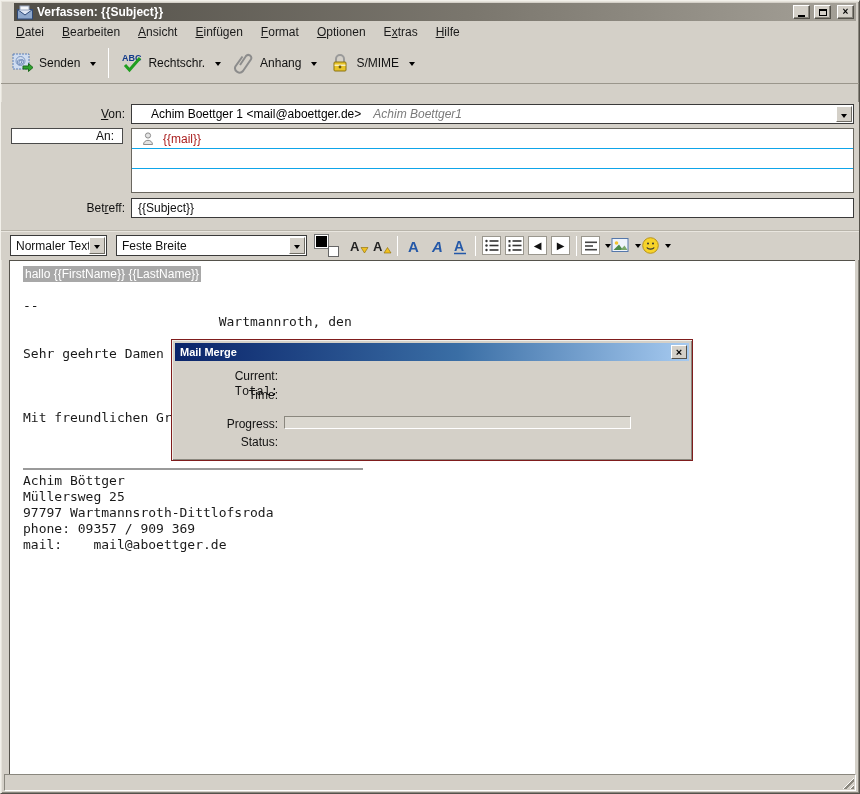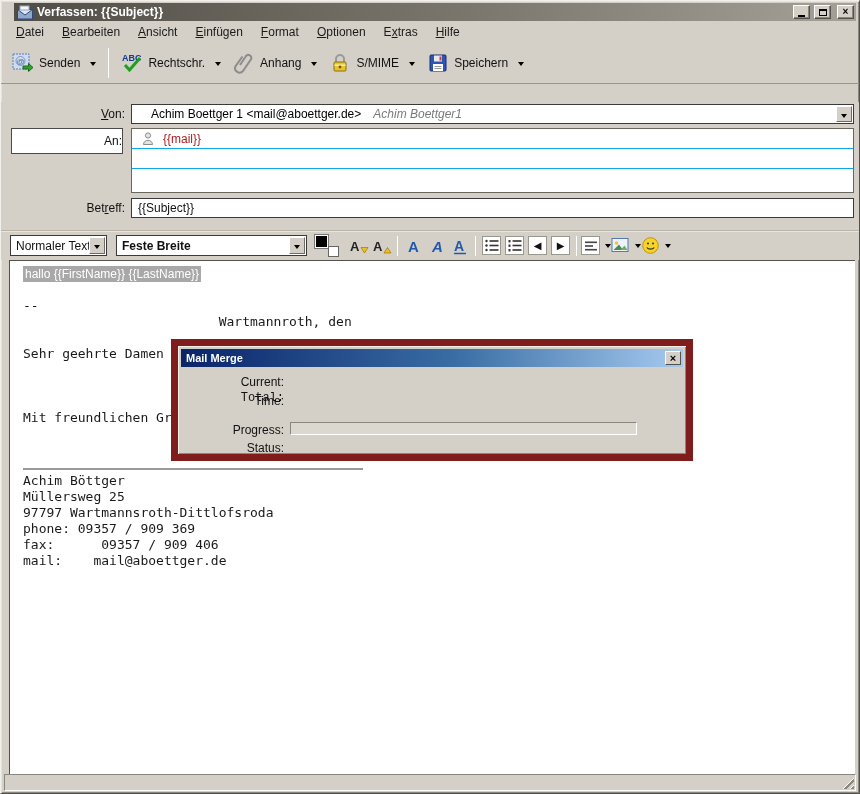--- a/index.html
+++ b/index.html
@@ -34,37 +34,37 @@
 
   
   .headers { position:relative; height:128px; background:#d4d0c8; margin-top:18px; }
   .hlabel { position:absolute; left:0; width:124px; text-align:right; font-size:12px; color:#111; }
   .von-combo { position:absolute; left:130px; right:5px; top:2px; height:20px; background:#fff;
     border:1px solid #3a3a3a; display:flex; align-items:center; padding-left:19px; font-size:12px; overflow:hidden; }
   .von-combo .identity { color:#7a7a7a; font-style:italic; margin-left:12px; }
   .combo-btn { position:absolute; right:1px; top:1px; bottom:1px; width:16px; background:#d4d0c8;
     border:1px solid; border-color:#fff #6f6c64 #6f6c64 #fff; display:flex; align-items:flex-start; justify-content:center; }
   .combo-btn .tri { width:0; height:0; border:3.5px solid transparent; border-top:4.5px solid #000; margin-top:7px; }
-  .an-box { position:absolute; left:10px; top:26px; width:112px; height:26px; background:#fff; border:1px solid #4a4a4a;
-    font-size:12px; display:flex; align-items:center; justify-content:flex-end; padding-right:0; color:#111; }
+  .an-box { position:absolute; left:10px; top:26px; width:112px; height:16px; background:#fff; border:1px solid #4a4a4a;
+    font-size:12px; display:flex; align-items:center; justify-content:flex-end; padding-right:8px; color:#111; }
   .addr-box { position:absolute; left:130px; top:26px; right:5px; height:65px; background:#fff; border:1px solid #6a675f; }
   .addr-row { height:20px; border-bottom:1px solid #0ea5e9; display:flex; align-items:center; gap:9px; padding-left:10px; }
   .addr-row:last-child { border-bottom:none; }
   .addr-pill { color:#aa1f1f; font-size:12px; }
   .betreff-input { position:absolute; left:130px; right:5px; top:96px; height:20px; background:#fff;
     border:1px solid #3a3a3a; display:flex; align-items:center; padding-left:6px; font-size:12px; color:#111; }
 
   
   .formatbar { height:30px; background:#d4d0c8; border-top:1px solid #b8b4aa; box-shadow:inset 0 1px 0 #e9e6df;
     display:flex; align-items:center; padding-left:9px; }
   .fcombo { height:21px; background:#fff; border:1px solid #3a3a3a; font-size:12px; display:flex;
     align-items:center; padding-left:5px; position:relative; color:#111; }
   .fcombo .combo-btn { right:1px; top:1px; bottom:1px; }
   .fcombo.para { width:97px; }
-  .fcombo.font { width:191px; margin-left:9px;font-weight:bold; }
+  .fcombo.font { width:191px; margin-left:9px; }
   .color-widget { width:25px; height:22px; position:relative; margin:0 7px 0 8px; flex:none; }
   .color-fg { position:absolute; left:0; top:0; width:13px; height:13px; background:#000; border:1px solid #fff; outline:1px solid #777; }
   .color-bg { position:absolute; right:1px; bottom:0; width:11px; height:11px; background:#fff; border:1px solid #666; }
   .fbtn { width:23px; height:23px; display:flex; align-items:center; justify-content:center; flex:none; }
   .fbtn svg text { font-family:"Liberation Sans", sans-serif; }
   .fsep { width:1px; height:20px; background:#8a877e; border-right:1px solid #fff; margin:0 4px; flex:none; }
   .box-arrow { width:19px; height:19px; border:1px solid #9a978e; background:#fff; display:flex;
     align-items:center; justify-content:center; font-size:10px; color:#111; }
   .fbtn-drop { display:flex; align-items:center; }
 
@@ -77,21 +77,21 @@
 
   
   .statusbar { position:absolute; left:3px; right:3px; bottom:2px; height:17px; background:#d4d0c8;
     border:1px solid; border-color:#8a877e #fff #fff #8a877e; }
   .grip { position:absolute; right:1px; bottom:1px; width:13px; height:13px;
     background:repeating-linear-gradient(135deg,#fcfcfa 0 1px,#8a877e 1px 3px,#d4d0c8 3px 5px);
     clip-path:polygon(100% 0,100% 100%,0 100%); }
 
   
   .dialog { position:absolute; left:170px; top:338px; width:522px; height:122px; background:#d4d0c8;
-    border:7px solid #7f1d1d; box-shadow: inset 1px 1px 0 #f1efe9, inset -1px -1px 0 #8a877e; z-index:10; }
+    border:1px solid #7f1d1d; box-shadow: inset 1px 1px 0 #f1efe9, inset -1px -1px 0 #8a877e; z-index:10; }
   .dtitle { margin:3px 3px 0 3px; height:18px; display:flex; align-items:center;
     background:linear-gradient(90deg,#0a246a 0%,#3a6ea5 55%,#a6caf0 100%);
     color:#fff; font-weight:bold; font-size:11px; padding:0 2px 0 5px; }
   .dclose { margin-left:auto; width:16px; height:14px; background:#d4d0c8; border:1px solid;
     border-color:#fff #55524b #55524b #fff; color:#000; font-size:11px; font-weight:bold;
     display:flex; align-items:center; justify-content:center; line-height:1; }
   .dlab { position:absolute; left:0; width:106px; text-align:right; font-size:12px; color:#111; }
   .dprogress { position:absolute; left:112px; top:76px; width:347px; height:13px; background:#dbd8d0;
     border:1px solid; border-color:#8a877e #fff #fff #8a877e; }
   .dfill { height:100%; width:0%; background:#0a246a; }
@@ -161,32 +161,20 @@
     <div class="tbtn">
       <svg width="22" height="22" viewBox="0 0 22 22">
         <path d="M7 11 V7 a4 4 0 0 1 8 0 v4" fill="none" stroke="#9a9a9a" stroke-width="2"></path>
         <rect x="5" y="10" width="12" height="9" rx="1" fill="#e8c428" stroke="#8a7313"></rect>
         <rect x="5.5" y="12.5" width="11" height="1.5" fill="#fff" opacity="0.7"></rect>
         <circle cx="11" cy="15" r="1.4" fill="#6b5a10"></circle>
       </svg>
       <span>S/MIME</span>
       <div class="darr"></div>
     </div>
-    <div class="tbtn">
-      <svg width="22" height="22" viewBox="0 0 22 22">
-        <rect x="3" y="3" width="16" height="16" rx="1" fill="#2f55b4" stroke="#16306e"></rect>
-        <rect x="7" y="3.5" width="8" height="6" fill="#e8e8ee"></rect>
-        <rect x="12.5" y="4.5" width="2" height="4" fill="#d03a3a"></rect>
-        <rect x="6" y="12" width="10" height="7" fill="#fff"></rect>
-        <line x1="7.5" y1="14.5" x2="14.5" y2="14.5" stroke="#999"></line>
-        <line x1="7.5" y1="16.5" x2="14.5" y2="16.5" stroke="#999"></line>
-      </svg>
-      <span>Speichern</span>
-      <div class="darr"></div>
-    </div>
   </div>
 
   <div class="headers">
     <div class="hlabel" style="top:5px;"><span class="accel">V</span><span>on:</span></div>
     <div class="von-combo">
       <span>Achim Boettger 1 &lt;mail@aboettger.de&gt;</span>
       <span class="identity">Achim Boettger1</span>
       <div class="combo-btn">
           <div class="tri"></div>
         </div>
@@ -343,21 +331,20 @@
         <div class="bline"><span></span></div>
         <div class="bline"><span></span></div>
       </div>
     <div class="sig-hr"></div>
     <div>
 
     <div class="bline"><span>Achim Böttger</span></div>
         <div class="bline"><span>Müllersweg 25</span></div>
         <div class="bline"><span>97797 Wartmannsroth-Dittlofsroda</span></div>
         <div class="bline"><span>phone: 09357 / 909 369</span></div>
-        <div class="bline"><span>fax:      09357 / 909 406</span></div>
         <div class="bline"><span>mail:    mail@aboettger.de</span></div>
       </div>
   </div>
 
   <div class="statusbar">
     <div class="grip"></div>
   </div>
 
   <div class="dialog">
     <div class="dtitle">

